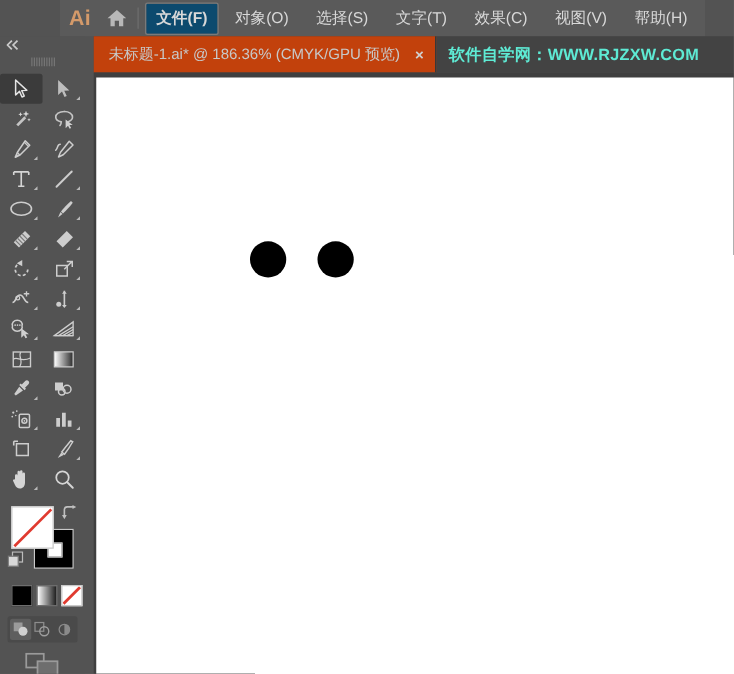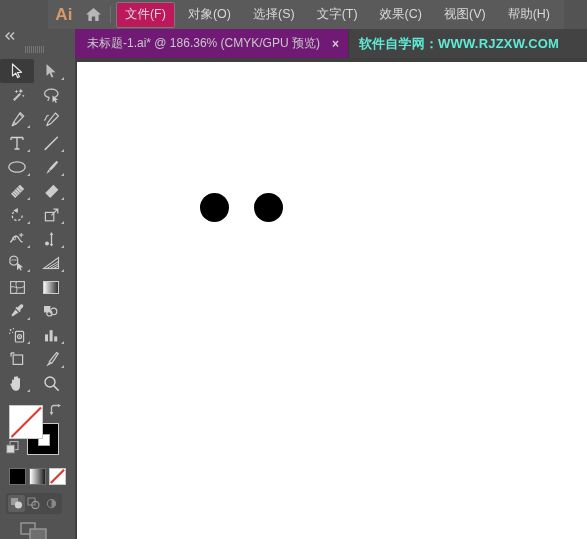--- a/index.html
+++ b/index.html
@@ -61,37 +61,38 @@
   .menu-item {
     font-size: 12.5px;
     color: #d8d8d8;
     padding: 3px 8px 4px 8px;
     margin-right: 6px;
     white-space: nowrap;
     border-radius: 1px;
     user-select: none;
   }
   .menu-item.active {
-    background: #be185d;
+    background: #0c4a6e;
     outline: 1px solid #7a7a7a;
+    font-weight: bold;
   }
 
   
   .tabbar {
     position: absolute;
     left: 75px; top: 29px;
     width: 512px; height: 29px;
     background: #434343;
     display: flex;
     align-items: stretch;
   }
   .doc-tab {
     display: flex;
     align-items: center;
-    background: #701a75;
+    background: #c2410c;
     padding: 0 9px 0 12px;
     border-right: 1px solid #383838;
     box-sizing: border-box;
     height: 29px;
   }
   .doc-tab-title {
     font-size: 12px;
     color: #c8c8c8;
     white-space: nowrap;
     user-select: none;

